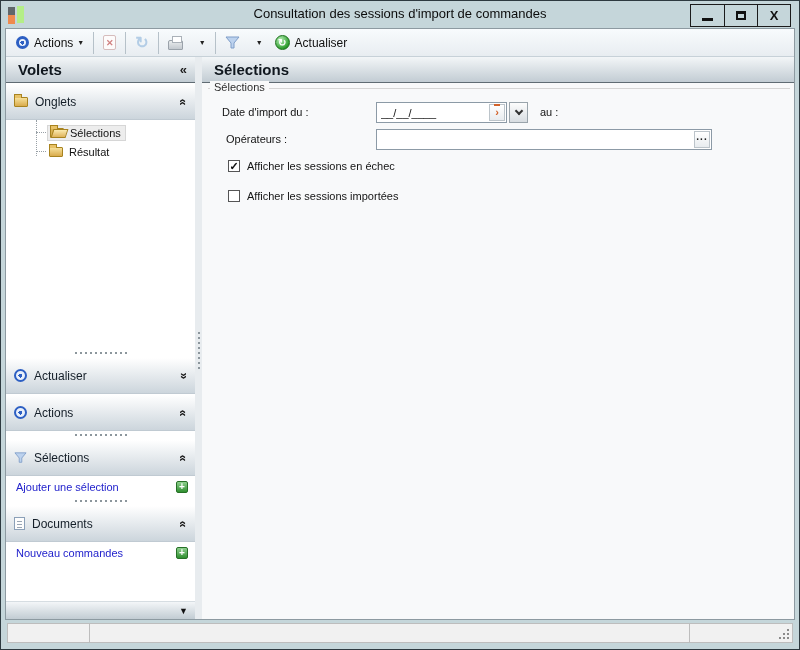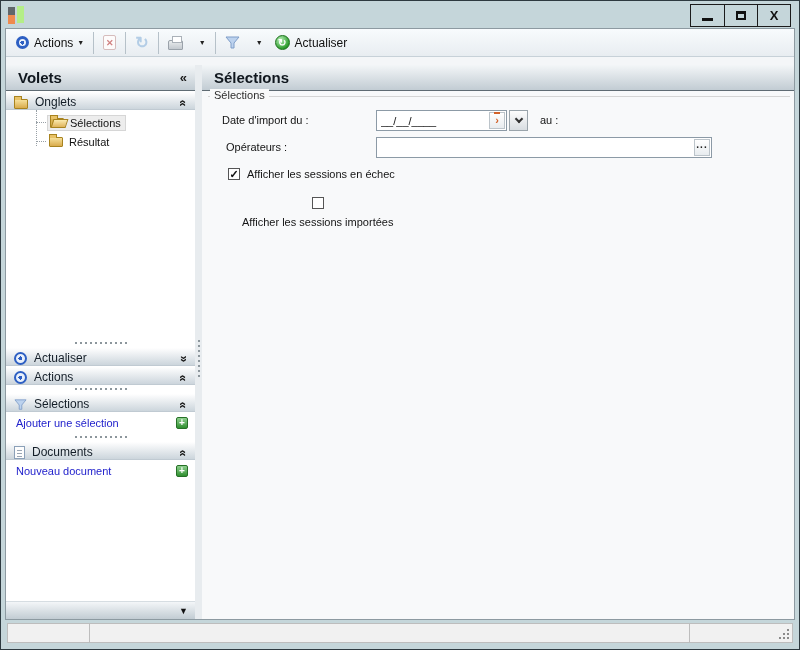--- a/index.html
+++ b/index.html
@@ -52,31 +52,31 @@
   .ico-printer { width:15px; height:10px; margin-top:5px; border:1px solid #9aa2aa; border-radius:2px 2px 1px 1px;
                  background:linear-gradient(#e9eced,#c3c9cf); position:relative; }
   .ico-printer::before { content:""; position:absolute; left:3px; top:-5px; width:8px; height:5px;
                          background:#fff; border:1px solid #aab1b8; }
   .ico-act { width:15px; height:15px; border-radius:50%; border:1px solid #1a701a;
              background:radial-gradient(circle at 35% 30%, #b9f0b9, #2f9e2f 70%, #1c7a1c);
              display:flex; align-items:center; justify-content:center;
              color:#fff; font-size:10px; font-weight:bold; line-height:1; }
 
   
-  .body { flex:1; display:flex; min-height:0;margin-top:8px; }
+  .body { flex:1; display:flex; min-height:0; }
 
   
   .sidebar { width:189px; flex:none; background:#ffffff; display:flex; flex-direction:column; }
   .pane-header { height:26px; flex:none; display:flex; align-items:center; justify-content:space-between;
                  padding:0 8px 0 12px; background:linear-gradient(#f3f6f8,#c2ccd3);
                  border-bottom:1px solid #5f6b73; }
   .pane-title { font-size:15px; font-weight:bold; color:#10171e; }
   .collapse-btn { font-size:13px; font-weight:bold; color:#1b1b1b; }
 
-  .sec-header { height:18px; flex:none; display:flex; align-items:flex-end; gap:7px;
+  .sec-header { height:36px; flex:none; display:flex; align-items:center; gap:7px;
                 padding:0 8px; background:linear-gradient(#ffffff,#ccd5dc);
                 border-bottom:1px solid #c0cad2; margin-top:1px; font-size:12px; color:#141e28; }
   .sec-label { flex:1; }
   .chev { display:inline-block; font-size:12px; font-weight:bold; color:#1b1b1b; line-height:1; }
   .chev.up   { transform:rotate(90deg); }
   .chev.down { transform:rotate(-90deg); }
 
   .tree { height:229px; flex:none; background:#fff; position:relative; padding-top:3px; }
   .tree::before { content:""; position:absolute; left:30px; top:0; height:36px;
                   border-left:1px dotted #98a0a6; }
@@ -166,20 +166,21 @@
 <body>
 
 <div class="window">
 
   <div class="titlebar">
     <div class="app-logo">
       <div class="logo-gray"></div>
       <div class="logo-orange"></div>
       <div class="logo-green"></div>
     </div>
+    <div class="title">Consultation des sessions d'import de commandes</div>
     <div class="win-buttons">
       <div class="win-btn">
           <div class="glyph-min"></div>
         </div>
       <div class="win-btn">
           <div class="glyph-max"></div>
         </div>
       <div class="win-btn">
           <span class="glyph-close">X</span>
         </div>
@@ -294,21 +295,21 @@
         <div class="sec-header">
           <span class="ico-doc">
               <i></i>
               <i></i>
               <i></i>
             </span>
           <span class="sec-label">Documents</span>
           <span class="chev up">«</span>
         </div>
         <div class="link-row">
-          <span class="link">Nouveau document</span>
+          <span class="link">Nouveau commandes</span>
           <span class="plus-btn">+</span>
         </div>
 
         <div class="sidebar-filler"></div>
         <div class="sidebar-bottom">
           <span>▼</span>
         </div>
       </div>
 
       <div class="gutter"></div>
@@ -342,21 +343,21 @@
             <input value="" style="">
             <span class="in-btn">
               <span class="ellipsis-btn">...</span>
             </span>
           </span>
 
           <div class="cb-row" style="left:26px; top:76px;">
             <span class="cb">✓</span>
             <span class="cb-label">Afficher les sessions en échec</span>
           </div>
-          <div class="cb-row" style="left:40px; top:106px;flex-direction:column;">
+          <div class="cb-row" style="left:26px; top:106px;">
             <span class="cb"></span>
             <span class="cb-label">Afficher les sessions importées</span>
           </div>
         </div>
       </div>
     </div>
   </div>
 
   <div class="statusbar">
     <div class="sb-cell1"></div>

